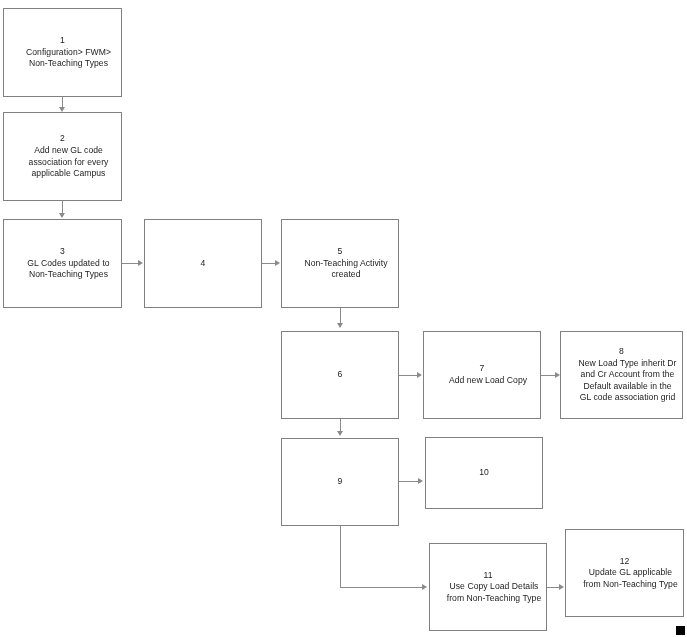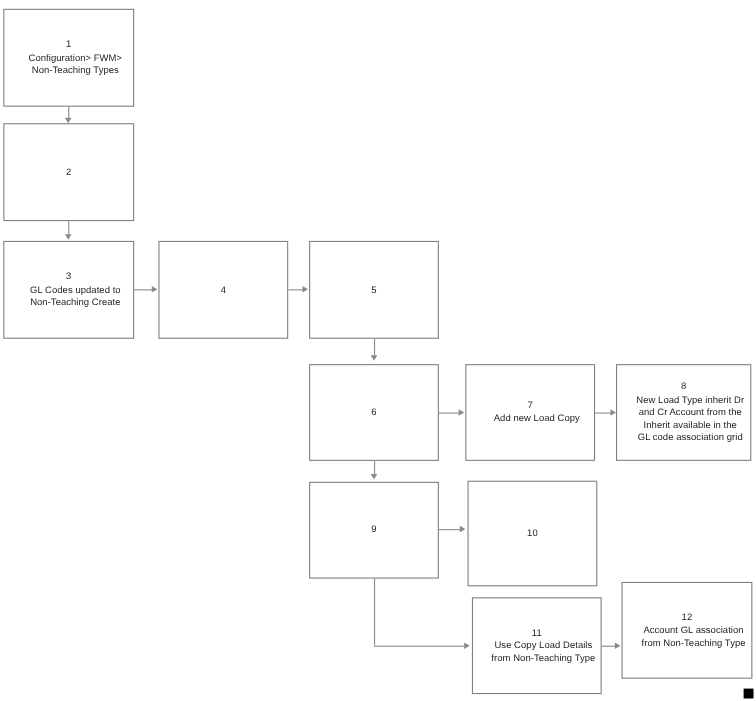--- a/index.html
+++ b/index.html
@@ -77,70 +77,75 @@
 <div id="flow-canvas">
 
   <div class="node" style="left:3px; top:8px; width:119px; height:89px;">
     <span class="node-num">1</span>
     <span class="node-text">Configuration&gt; FWM&gt;
 Non-Teaching Types</span>
   </div>
 
   <div class="node" style="left:3px; top:112px; width:119px; height:89px;">
     <span class="node-num">2</span>
+    <span class="node-text">Add new GL code
+association for every
+applicable Campus</span>
   </div>
 
   <div class="node" style="left:3px; top:219px; width:119px; height:89px;">
     <span class="node-num">3</span>
     <span class="node-text">GL Codes updated to
-Non-Teaching Create</span>
+Non-Teaching Types</span>
   </div>
 
   <div class="node" style="left:144px; top:219px; width:118px; height:89px;">
     <span class="node-num">4</span>
   </div>
 
   <div class="node" style="left:281px; top:219px; width:118px; height:89px;">
     <span class="node-num">5</span>
+    <span class="node-text">Non-Teaching Activity
+created</span>
   </div>
 
   <div class="node" style="left:281px; top:331px; width:118px; height:88px;">
     <span class="node-num">6</span>
   </div>
 
   <div class="node" style="left:423px; top:331px; width:118px; height:88px;">
     <span class="node-num">7</span>
     <span class="node-text">Add new Load Copy</span>
   </div>
 
   <div class="node" style="left:560px; top:331px; width:123px; height:88px;">
     <span class="node-num">8</span>
     <span class="node-text">New Load Type inherit Dr
 and Cr Account from the
-Inherit available in the
+Default available in the
 GL code association grid</span>
   </div>
 
   <div class="node" style="left:281px; top:438px; width:118px; height:88px;">
     <span class="node-num">9</span>
   </div>
 
-  <div class="node" style="left:425px; top:437px; width:118px; height:96px;">
+  <div class="node" style="left:425px; top:437px; width:118px; height:72px;">
     <span class="node-num">10</span>
   </div>
 
   <div class="node" style="left:429px; top:543px; width:118px; height:88px;justify-content:center;">
     <span class="node-num">11</span>
     <span class="node-text">Use Copy Load Details
 from Non-Teaching Type</span>
   </div>
 
   <div class="node" style="left:565px; top:529px; width:119px; height:88px;">
     <span class="node-num">12</span>
-    <span class="node-text">Account GL association
+    <span class="node-text">Update GL applicable
 from Non-Teaching Type</span>
   </div>
 
   <div class="conn v" style="left:62px; top:97px; height:13px;"></div>
   <div class="arrow-head down" style="left:59px; top:107px;"></div>
 
   <div class="conn v" style="left:62px; top:201px; height:14px;"></div>
   <div class="arrow-head down" style="left:59px; top:213px;"></div>
 
   <div class="conn h" style="left:122px; top:263px; width:18px;"></div>

